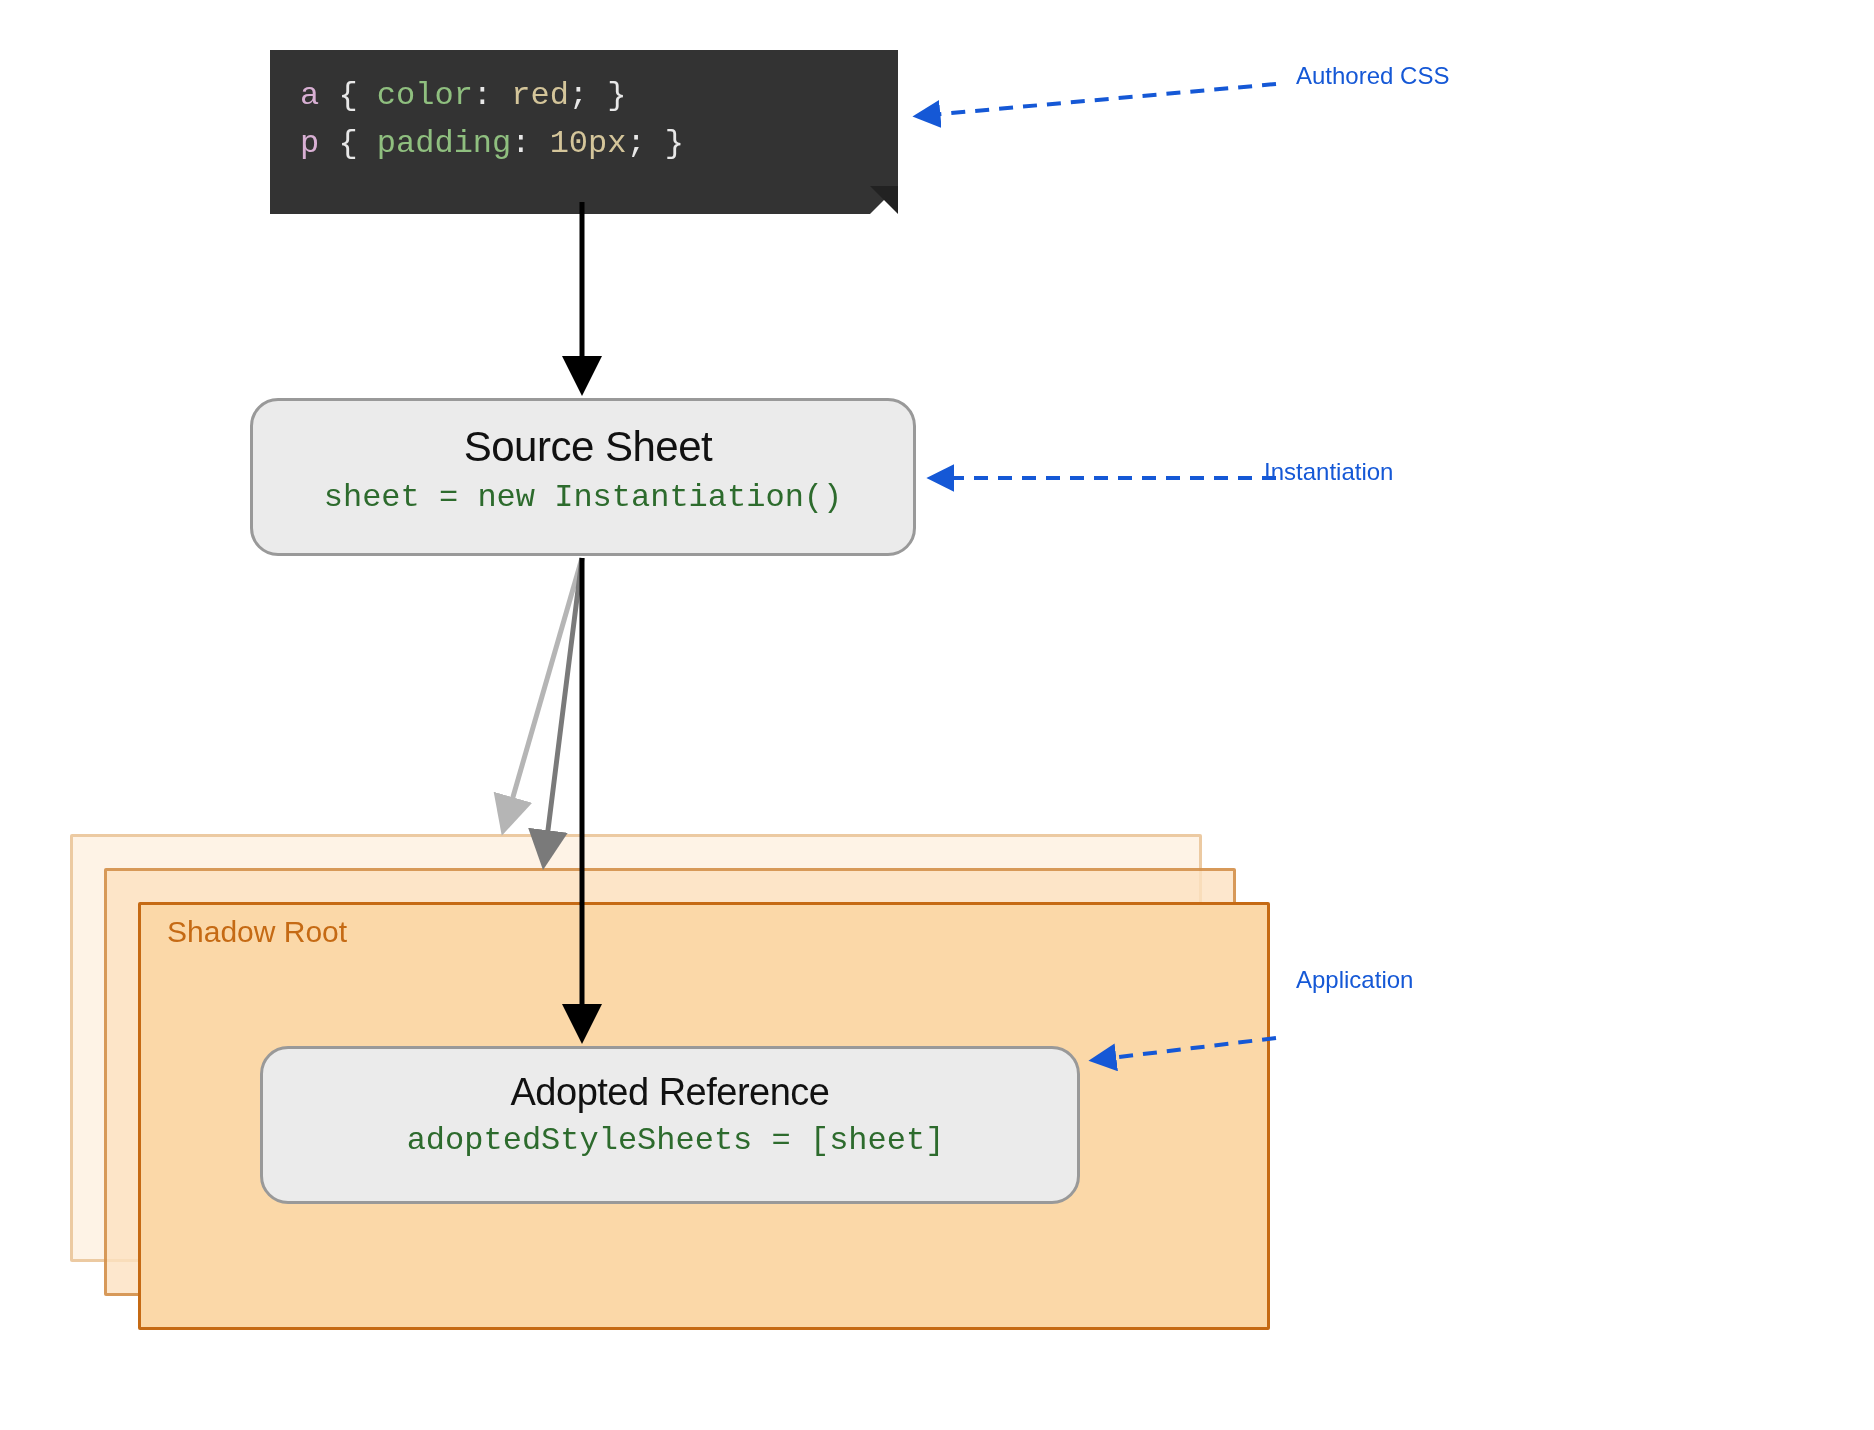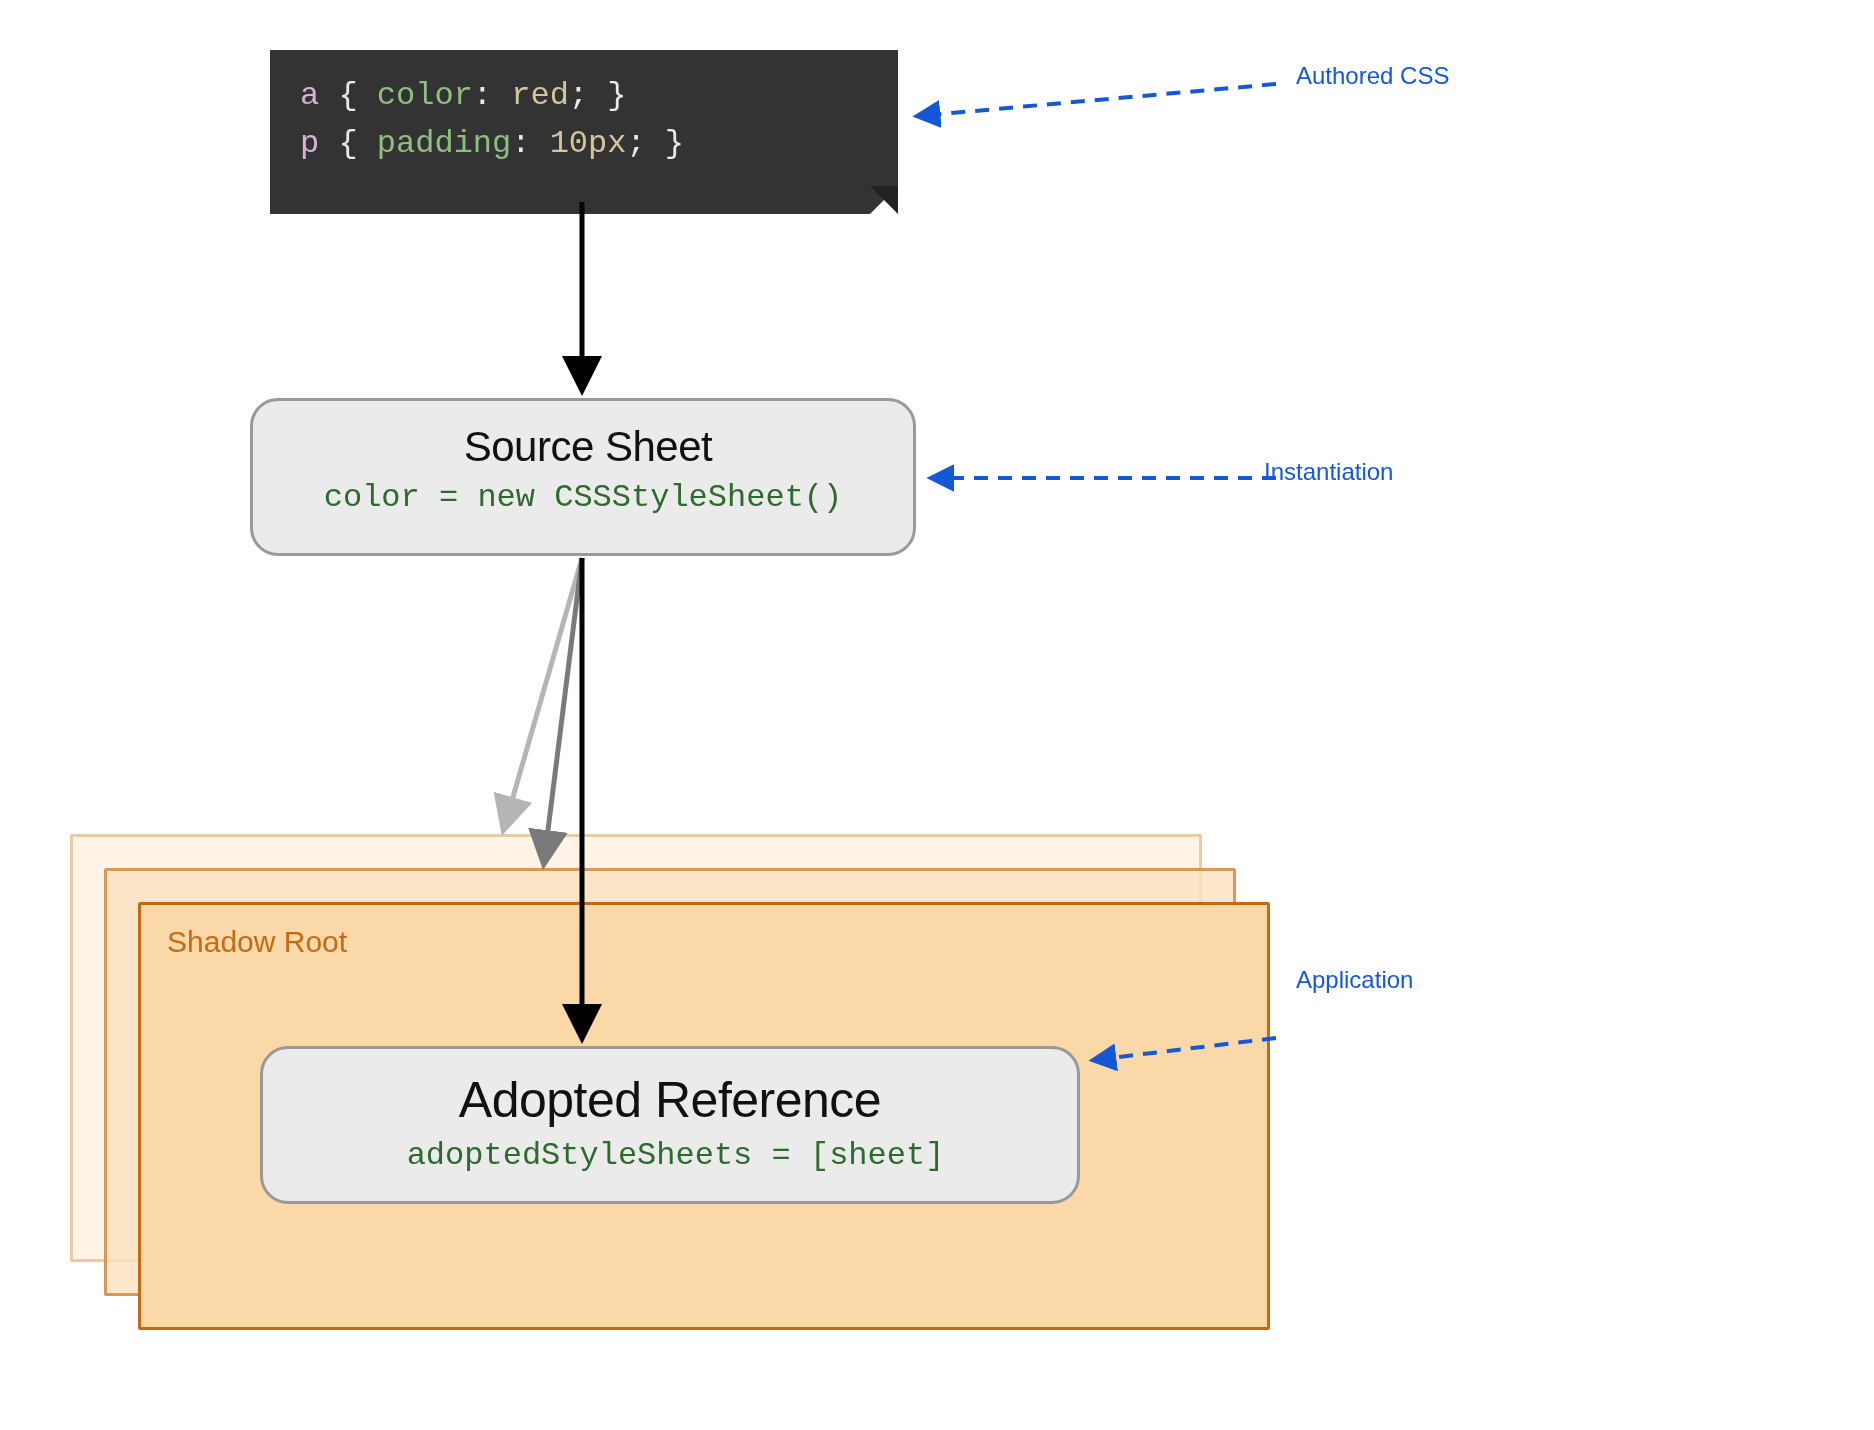--- a/index.html
+++ b/index.html
@@ -90,39 +90,39 @@
     height: 428px;
     border: 3px solid;
     border-radius: 2px;
   }
   .shadow-box.s3 { left: 0;   top: 0;   background: rgba(253,233,210,0.55); border-color: rgba(210,140,60,0.4); }
   .shadow-box.s2 { left: 34px; top: 34px; background: rgba(253,225,192,0.8); border-color: rgba(200,120,40,0.7); }
   .shadow-box.s1 { left: 68px; top: 68px; background: #fbd8a8; border-color: #c56a14; }
   .shadow-label {
     position: absolute;
     left: 26px;
-    top: 20px;
+    top: 10px;
     font-size: 30px;
     color: #c56a14;
   }
 
   .adopted-ref {
     position: absolute;
     left: 260px;
     top: 1046px;
     width: 820px;
     height: 158px;
     background: #ebebeb;
     border: 3px solid #999;
     border-radius: 28px;
     text-align: center;
     padding-top: 22px;
   }
   .adopted-ref .title {
-    font-size: 50px;
+    font-size: 38px;
     color: #111;
     letter-spacing: -0.5px;
   }
   .adopted-ref .code {
     font-family: "SFMono-Regular", Consolas, "Liberation Mono", Menlo, monospace;
     font-size: 32px;
     color: #2d6b2d;
     margin-top: 8px;
     padding-left: 11px;
   }
@@ -159,21 +159,21 @@
       <span class="tok-brace">{</span>
       <span class="tok-prop">padding</span><span class="tok-punc">:</span>
       <span class="tok-val">10px</span><span class="tok-punc">;</span>
       <span class="tok-brace">}</span>
     </div>
     <div class="dog-ear"></div>
   </div>
 
   <div class="source-sheet">
     <div class="title">Source Sheet</div>
-    <div class="code">color = new CSSStyleSheet()</div>
+    <div class="code">sheet = new Instantiation()</div>
   </div>
 
   <div class="shadow-stack">
     <div class="shadow-box s3"></div>
     <div class="shadow-box s2"></div>
     <div class="shadow-box s1">
       <div class="shadow-label">Shadow Root</div>
     </div>
   </div>
 

